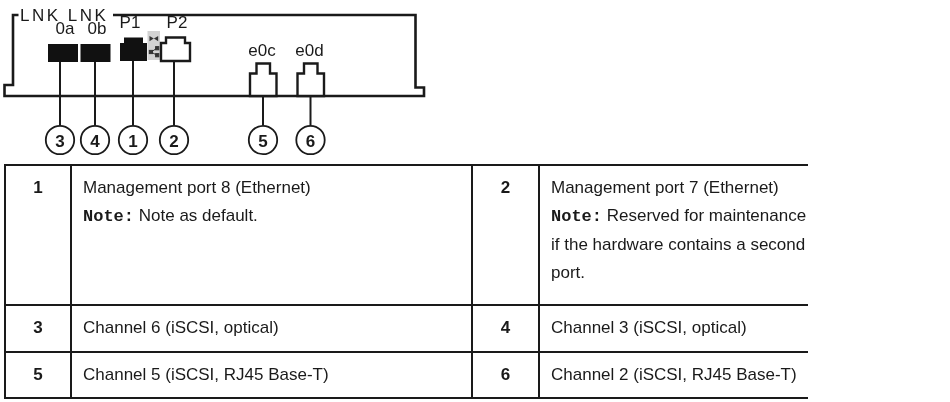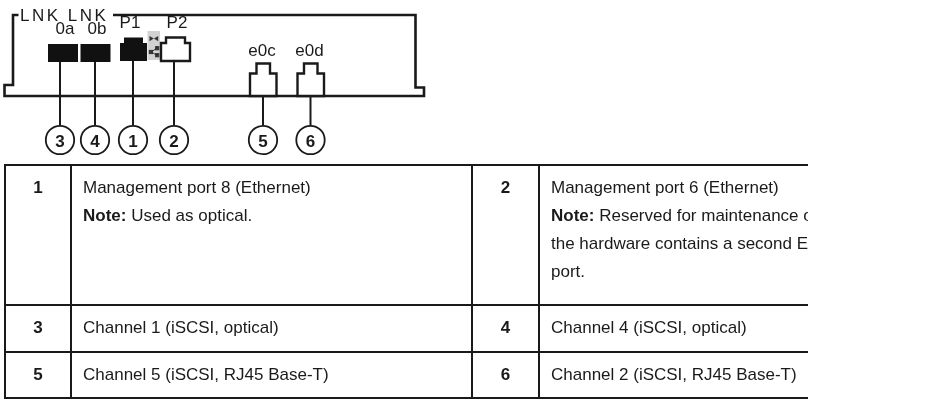--- a/index.html
+++ b/index.html
@@ -39,21 +39,21 @@
   }
   td.num{
     text-align:center;
     font-weight:bold;
     padding-left:2px;padding-right:2px;
   }
   tr.r1{height:140px;}
   tr.r2{height:47px;}
   tr.r3{height:46px;}
   .note-wrap{max-width:348px;}
-  b{font-weight:bold;}
+  b{font-weight:bold;font-family:Liberation Mono, monospace;}
 </style>
 </head>
 <body>
 
 <div class="page">
 
   <div class="diagram">
     <svg width="440" height="162" viewBox="0 0 440 162">
 
       <path d="M18.5,15 L13,15 L13,85 L4.5,85 L4.5,96 L424,96 L424,87.5 L415.5,87.5 L415.5,15 L113,15" fill="none" stroke="#1a1a1a" stroke-width="2.6"></path>
@@ -133,39 +133,39 @@
         <col style="width:401px">
         <col style="width:67px">
         <col style="width:407px">
     </colgroup>
     <tbody>
         <tr class="r1">
       <td class="num">1</td>
       <td>
         <span>Management port 8 (Ethernet)</span><br>
         <b>Note:</b>
-        <span>Used as optical.</span>
+        <span>Note as default.</span>
       </td>
       <td class="num">2</td>
       <td>
         <div class="note-wrap">
-          <span>Management port 6 (Ethernet)</span><br>
+          <span>Management port 7 (Ethernet)</span><br>
           <b>Note:</b>
           <span>Reserved for maintenance operations if the hardware contains a second Ethernet port.</span>
         </div>
       </td>
     </tr>
     <tr class="r2">
       <td class="num">3</td>
       <td>
-        <span>Channel 1 (iSCSI, optical)</span>
+        <span>Channel 6 (iSCSI, optical)</span>
       </td>
       <td class="num">4</td>
       <td>
-        <span>Channel 4 (iSCSI, optical)</span>
+        <span>Channel 3 (iSCSI, optical)</span>
       </td>
     </tr>
     <tr class="r3">
       <td class="num">5</td>
       <td>
         <span>Channel 5 (iSCSI, RJ45 Base-T)</span>
       </td>
       <td class="num">6</td>
       <td>
         <span>Channel 2 (iSCSI, RJ45 Base-T)</span>

